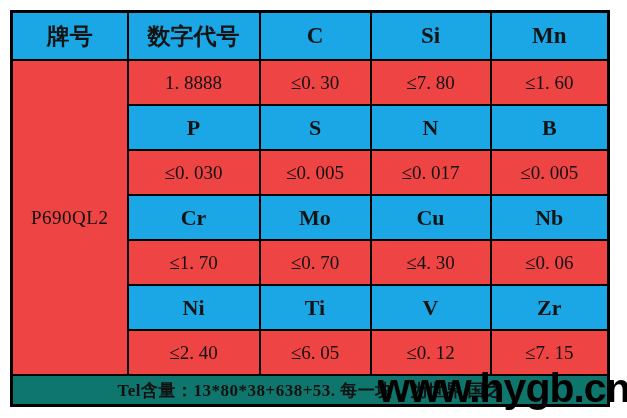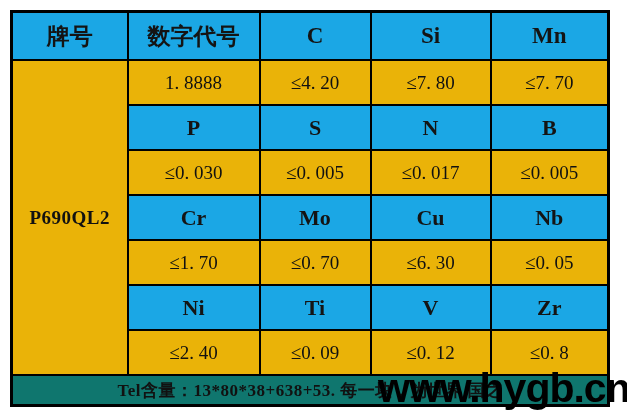--- a/index.html
+++ b/index.html
@@ -43,33 +43,33 @@
   tr.hdr th {
     height: 46px;
     background: #1BA7E5;
     font-size: 23px;
     font-weight: bold;
     color: #141414;
   }
   td.grade-cell {
     background: #ffffff;
     font-size: 23px;
-    font-weight: bold;
+    font-weight: normal;
     letter-spacing: 0.5px;
   }
   tr.elem td {
     height: 43px;
     background: #1BA7E5;
     font-size: 22px;
     font-weight: 600;
     color: #141414;
   }
   tr.vals td {
     height: 43px;
-    background: #eab308;
+    background: #ef4444;
     font-size: 19px;
   }
   tr.foot td {
     height: 28px;
     background: #0f766e;
     font-size: 17px;
     font-weight: 600;
     letter-spacing: 0.5px;
   }
   .watermark {
@@ -105,23 +105,23 @@
       <th>牌号</th>
       <th>数字代号</th>
       <th>C</th>
       <th>Si</th>
       <th>Mn</th>
     </tr>
 
     <tr class="vals">
       <td class="grade-cell" rowspan="7">P690QL2</td>
       <td>1. 8888</td>
-      <td>≤4. 20</td>
+      <td>≤0. 30</td>
       <td>≤7. 80</td>
-      <td>≤7. 70</td>
+      <td>≤1. 60</td>
     </tr>
 
     <tr class="elem">
       <td>P</td>
       <td>S</td>
       <td>N</td>
       <td>B</td>
     </tr>
 
     <tr class="vals">
@@ -134,36 +134,36 @@
     <tr class="elem">
       <td>Cr</td>
       <td>Mo</td>
       <td>Cu</td>
       <td>Nb</td>
     </tr>
 
     <tr class="vals">
       <td>≤1. 70</td>
       <td>≤0. 70</td>
-      <td>≤6. 30</td>
-      <td>≤0. 05</td>
+      <td>≤4. 30</td>
+      <td>≤0. 06</td>
     </tr>
 
     <tr class="elem">
       <td>Ni</td>
       <td>Ti</td>
       <td>V</td>
       <td>Zr</td>
     </tr>
 
     <tr class="vals">
       <td>≤2. 40</td>
-      <td>≤0. 09</td>
+      <td>≤6. 05</td>
       <td>≤0. 12</td>
-      <td>≤0. 8</td>
+      <td>≤7. 15</td>
     </tr>
 
     <tr class="foot">
       <td colspan="5">Tel含量：13*80*38+638+53.  每一块，为世界 国之</td>
     </tr>
   </tbody>
     </table>
 
   <div class="watermark">www.hygb.cn</div>
 

